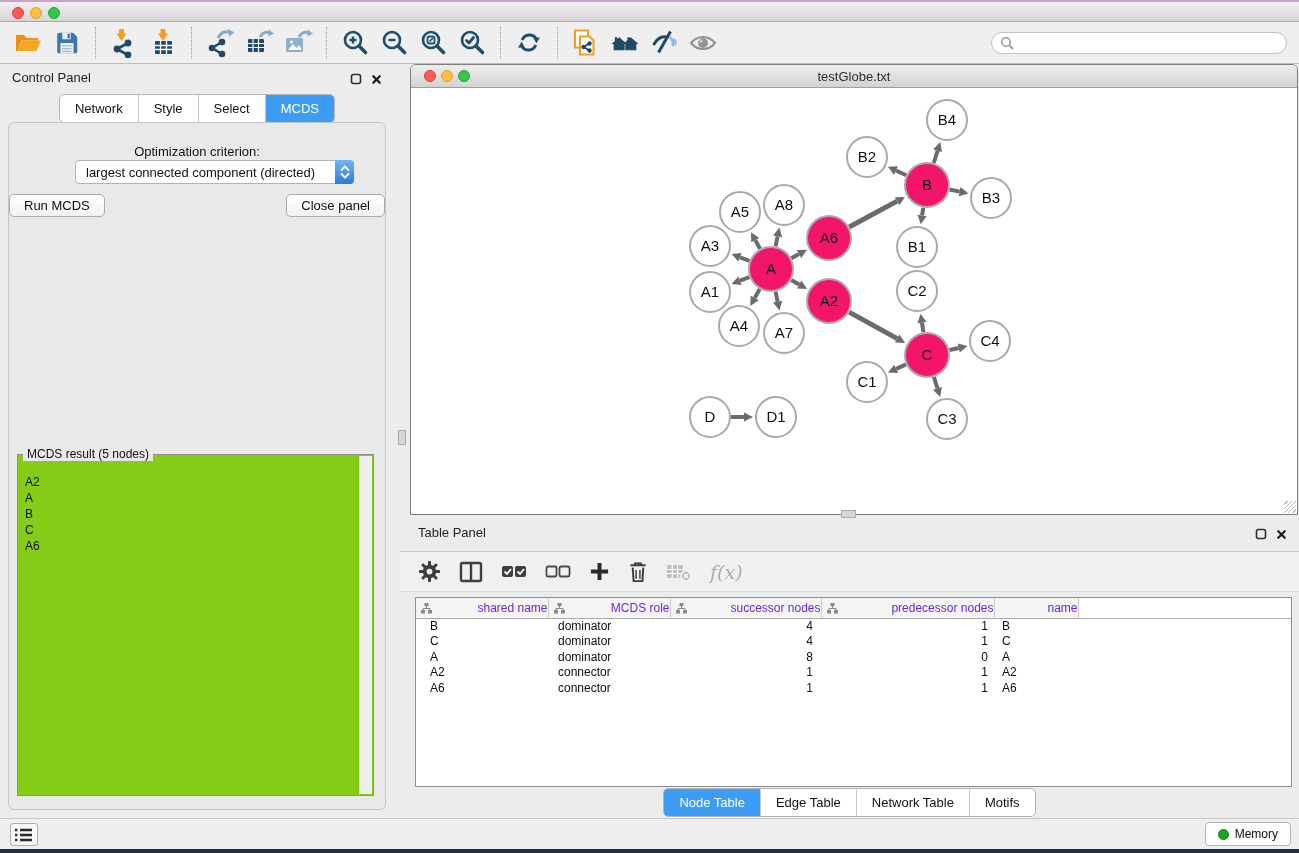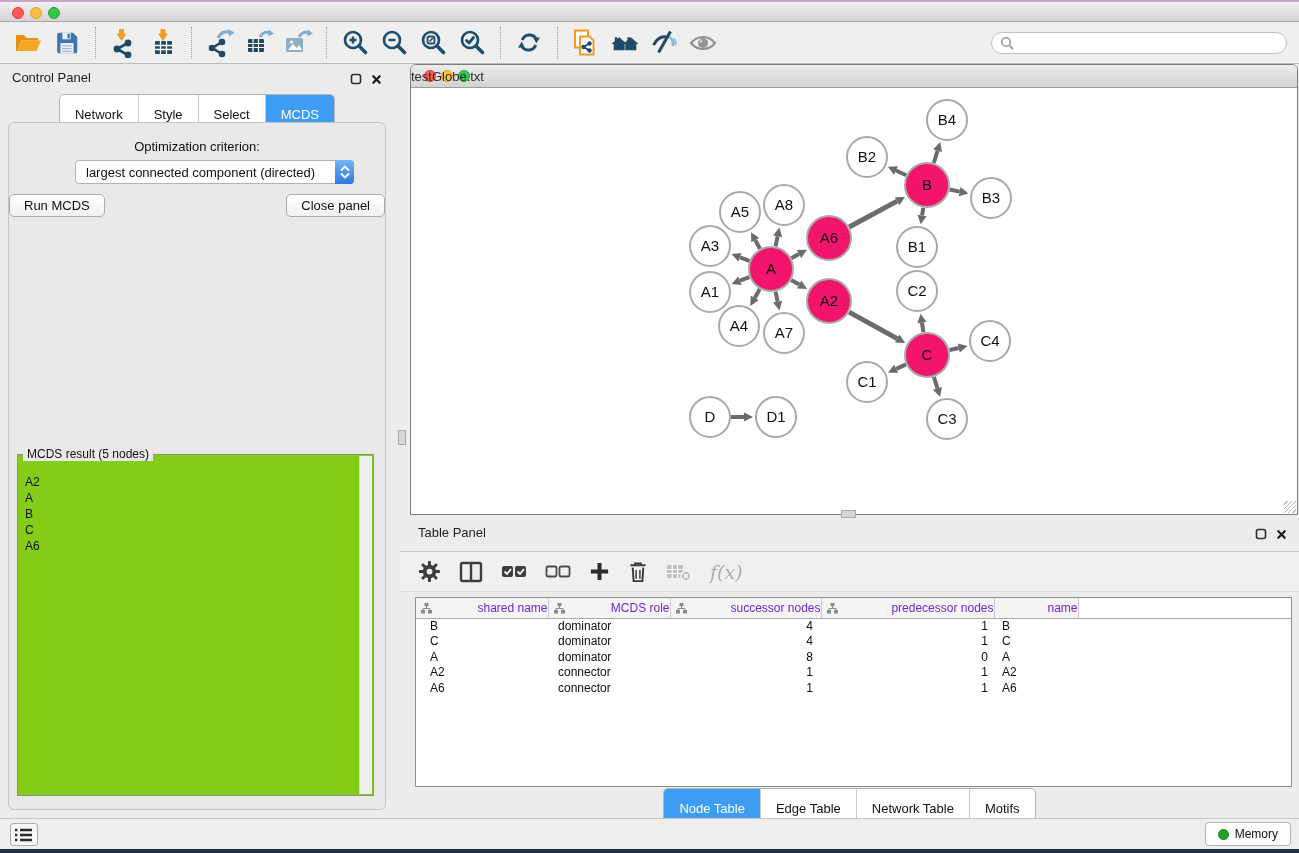--- a/index.html
+++ b/index.html
@@ -38,28 +38,28 @@
   }
   .search-wrap input { border:none; outline:none; flex:1; font-size:12px; background:transparent; font-family:"Liberation Sans",sans-serif; }
   
   .main { position:absolute; left:0; top:64px; right:0; bottom:35px; }
   
   .control-panel { position:absolute; left:0; top:0; width:394px; bottom:0; }
   .panel-title { position:absolute; left:12px; top:6px; font-size:13px; color:#1E1E1E; }
   .panel-icons { position:absolute; right:12px; top:7px; display:flex; gap:9px; align-items:center; }
   .cp-tabs { position:absolute; left:0; right:0; top:30px; display:flex; justify-content:center; }
   .segmented { display:inline-flex; background:#fff; border:1px solid #B5B5B5; border-radius:5px; overflow:hidden; box-shadow:0 1px 0 rgba(255,255,255,.6); }
-  .segment { padding:12px 15px; font-size:13px; color:#111; border-left:1px solid #C9C9C9; white-space:nowrap; }
+  .segment { padding:6px 15px; font-size:13px; color:#111; border-left:1px solid #C9C9C9; white-space:nowrap; }
   .segment:first-child { border-left:none; }
   .segment.selected { background:#3D9CF4; color:#fff; }
   .cp-body {
     position:absolute; left:8px; right:8px; top:58px; bottom:8px;
     background:#E9E9E9; border:1px solid #C5C5C5; border-radius:6px;
   }
-  .opt-label { text-align:center; margin-top:16px; font-size:13px; color:#101010; }
+  .opt-label { text-align:center; margin-top:21px; font-size:13px; color:#101010; }
   .dropdown {
     position:absolute; left:34px; right:31px; top:37px; height:24px;
     background:#fff; border:1px solid #B3B3B3; border-radius:4px;
     display:flex; align-items:center;margin-left:32px;
   }
   .dd-text { flex:1; padding-left:10px; font-size:13px; white-space:nowrap; overflow:hidden; }
   .dd-stepper {
     width:19px; align-self:stretch; margin:-1px -1px -1px 0;
     background:linear-gradient(#74B4F8,#2D7ADD); border-radius:0 4px 4px 0;
     display:flex; align-items:center; justify-content:center;
@@ -74,21 +74,21 @@
   .mcds-items { position:absolute; left:1px; right:15px; top:0; bottom:1px; padding:19px 0 0 6px; font-size:12px; line-height:16px; overflow:hidden; }
   .mcds-scroll { position:absolute; right:1px; top:1px; bottom:1px; width:13px; background:#EEEEEE; border-left:1px solid #D9D9D9; }
   .v-grip { position:absolute; left:398px; top:366px; width:8px; height:15px; background:#D6D6D6; border:1px solid #ACACAC; }
   .h-grip { position:absolute; left:841px; top:446px; width:15px; height:8px; background:#D6D6D6; border:1px solid #ACACAC; }
   
   .network-window {
     position:absolute; left:410px; top:0; width:888px; height:451px;
     border:1px solid #7E7E7E; border-radius:6px 6px 0 0; background:#fff; overflow:hidden;
   }
   .nw-titlebar { position:absolute; left:0; right:0; top:0; height:23px; background:linear-gradient(#EDEDED,#D3D3D3); border-bottom:1px solid #9E9E9E; }
-  .nw-titlebar .nw-title { position:absolute; left:0; right:0; top:4px; font-size:13px; color:#2E2E2E; }
+  .nw-titlebar .nw-title { position:absolute; left:0; right:0; top:4px; text-align:center; font-size:13px; color:#2E2E2E; }
   .nw-tl { position:absolute; top:5px; width:12px; height:12px; border-radius:50%; }
   .nw-tl.red { left:13px; background:#FC5B57; border:1px solid #DF3B38; }
   .nw-tl.yellow { left:30px; background:#FDBE41; border:1px solid #DEA123; }
   .nw-tl.green { left:47px; background:#34C84A; border:1px solid #23A532; }
   .nw-canvas { position:absolute; left:0; right:0; top:23px; bottom:0; background:#fff; }
   .nw-canvas svg { position:absolute; left:0; top:0; }
   .corner-grip {
     position:absolute; right:1px; bottom:1px; width:12px; height:12px;
     background:repeating-linear-gradient(135deg, transparent 0 2px, #B9B9B9 2px 3px);
   }

